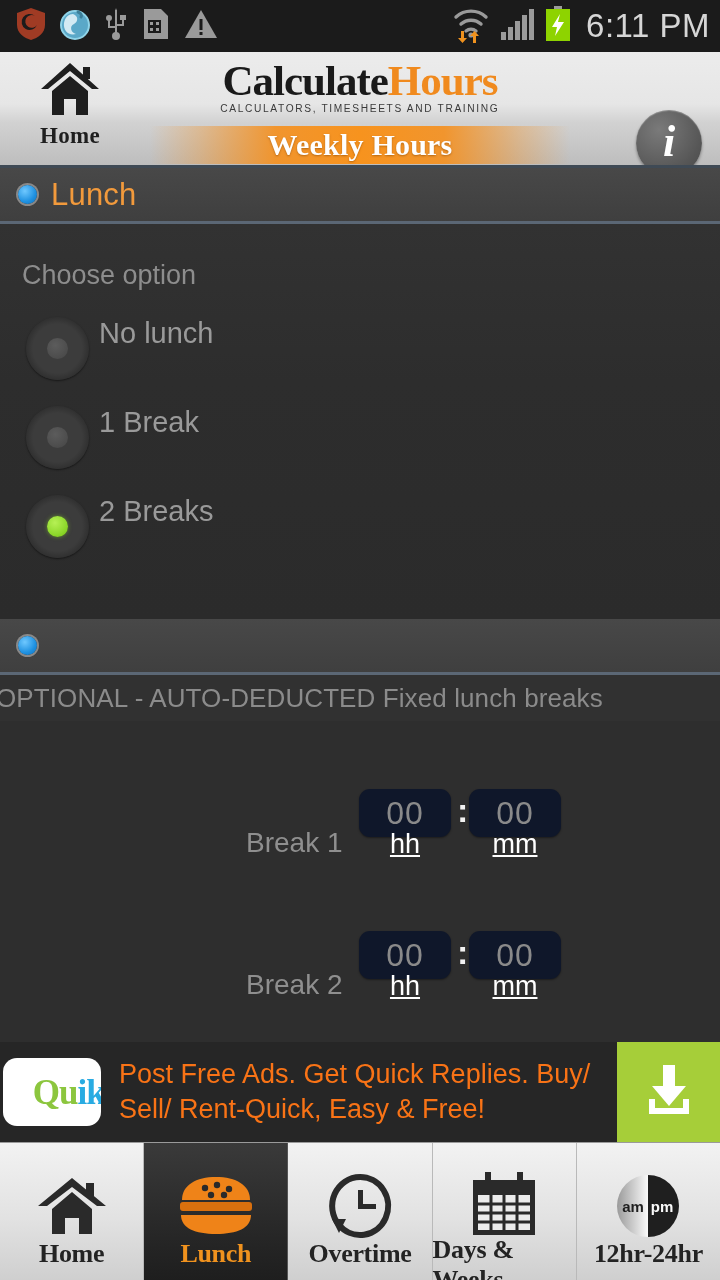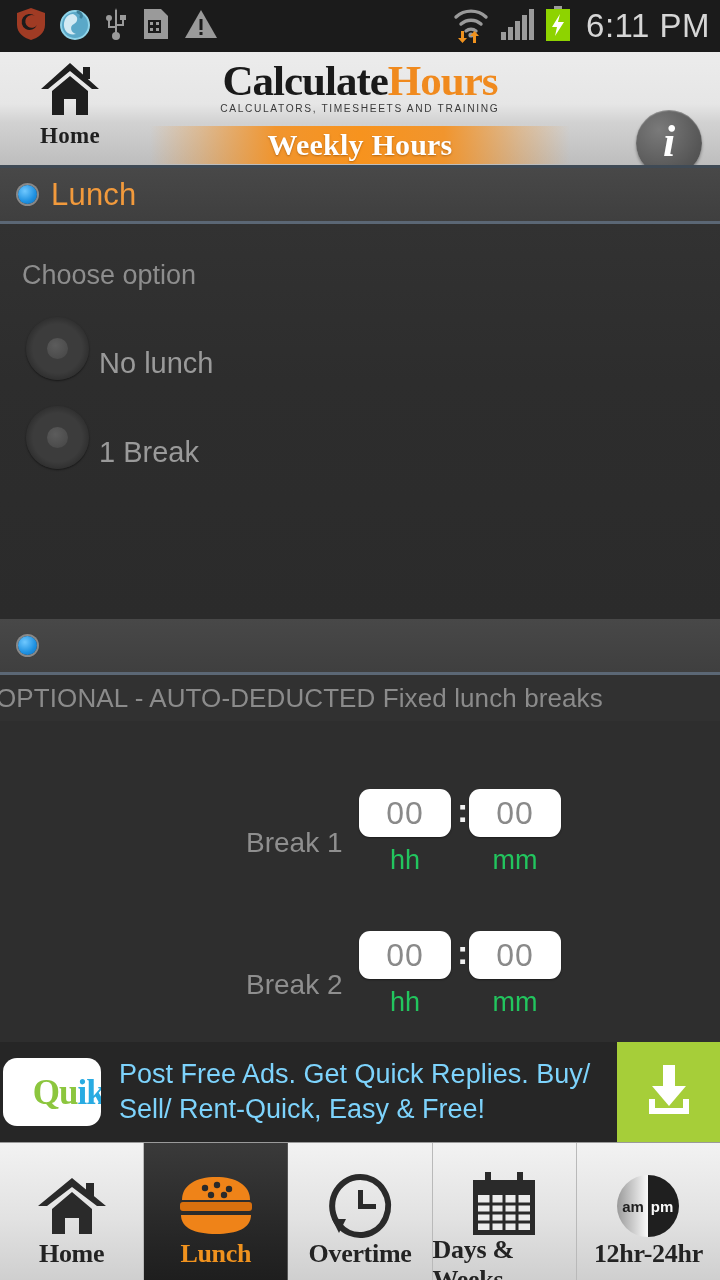--- a/index.html
+++ b/index.html
@@ -94,21 +94,21 @@
   }
 
   
   .panel{
     background:linear-gradient(to bottom,#323232 0%,#2d2d2d 40%,#2b2b2b 100%);
   }
   .choose-label{
     color:#8d8d8d; font-size:27px; padding:36px 6px 0 22px;
   }
   .radio-row{
-    display:flex; align-items:flex-end; padding-left:26px; margin-top:26px;
+    display:flex; align-items:flex-start; padding-left:26px; margin-top:26px;
     gap:10px;
   }
   .radio{
     width:63px; height:63px; border-radius:50%; flex:none;
     background:radial-gradient(circle at 50% 50%,#3c3c3c 55%,#2f2f2f 72%,#2f2f2f 78%,#cfcfcf 80%,#e4e4e4 88%,#9a9a9a 100%);
     display:flex; align-items:center; justify-content:center;
     box-shadow:0 1px 2px rgba(0,0,0,.5);
   }
   .radio .dot{
     width:21px; height:21px; border-radius:50%;
@@ -133,34 +133,34 @@
   .breaks-area{ background:#2e2e2e; }
   .break-row{
     position:relative; height:118px;
   }
   .break-label{
     position:absolute; left:246px; top:44px;
     color:#8f8f8f; font-size:28px;
   }
   .tbox{
     position:absolute; top:6px; width:92px; height:48px;
-    background:#ffffff; border-radius:11px;
+    background:#0f172a; border-radius:11px;
     display:flex; align-items:center; justify-content:center;
     box-shadow:0 1px 2px rgba(0,0,0,.4);
   }
   .tbox span{ color:#8a8a8a; font-size:32px; letter-spacing:1px; }
   .tbox.hh{ left:359px; }
   .tbox.mm{ left:469px; }
   .colon{
     position:absolute; left:457px; top:8px;
     color:#f1f1f1; font-size:34px; font-weight:bold;
   }
   .unit{
-    position:absolute; top:62px; color:#22c55e; font-size:27px;
-    width:92px; text-align:center;
+    position:absolute; top:46px; color:#ffffff; font-size:27px;
+    width:92px; text-align:center;text-decoration:underline;
   }
   .unit.hh{ left:359px; }
   .unit.mm{ left:469px; }
 
   
   .ad{
     position:absolute; left:0; top:1042px; width:720px; height:100px;
     background:#262626; display:flex; align-items:center;
   }
   .ad-logo{
@@ -170,21 +170,21 @@
     overflow:hidden;
     padding-left:48px;
   }
   .ad-logo-text{
     font-size:35px; font-weight:bold; font-family:"Liberation Serif", serif;
     line-height:1; letter-spacing:-1px;
   }
   .qk-g{ color:#8cc63e; }
   .qk-b{ color:#29abe2; }
   .ad-text{
-    flex:1; color:#7dd3fc; font-size:27px; line-height:35px;
+    flex:1; color:#f97316; font-size:27px; line-height:35px;
     padding:0 14px 0 18px;
   }
   .ad-cta{
     width:103px; height:100px; flex:none;
     background:#a6ce39; display:flex; align-items:center; justify-content:center;
   }
 
   
   .bottomnav{
     position:absolute; left:0; bottom:0; width:720px; height:138px;
@@ -348,20 +348,26 @@
       <span class="radio-label">No lunch</span>
     </div>
 
     <div class="radio-row">
       <span class="radio">
           <span class="dot"></span>
         </span>
       <span class="radio-label">1 Break</span>
     </div>
 
+    <div class="radio-row">
+      <span class="radio checked">
+          <span class="dot"></span>
+        </span>
+      <span class="radio-label">2 Breaks</span>
+    </div>
   </div>
 
   <div class="section-head">
     <span class="blue-dot"></span>
   </div>
 
   <div class="optional-row">OPTIONAL - AUTO-DEDUCTED Fixed lunch breaks</div>
 
   <div class="breaks-area">
     <div style="height:62px;"></div>

